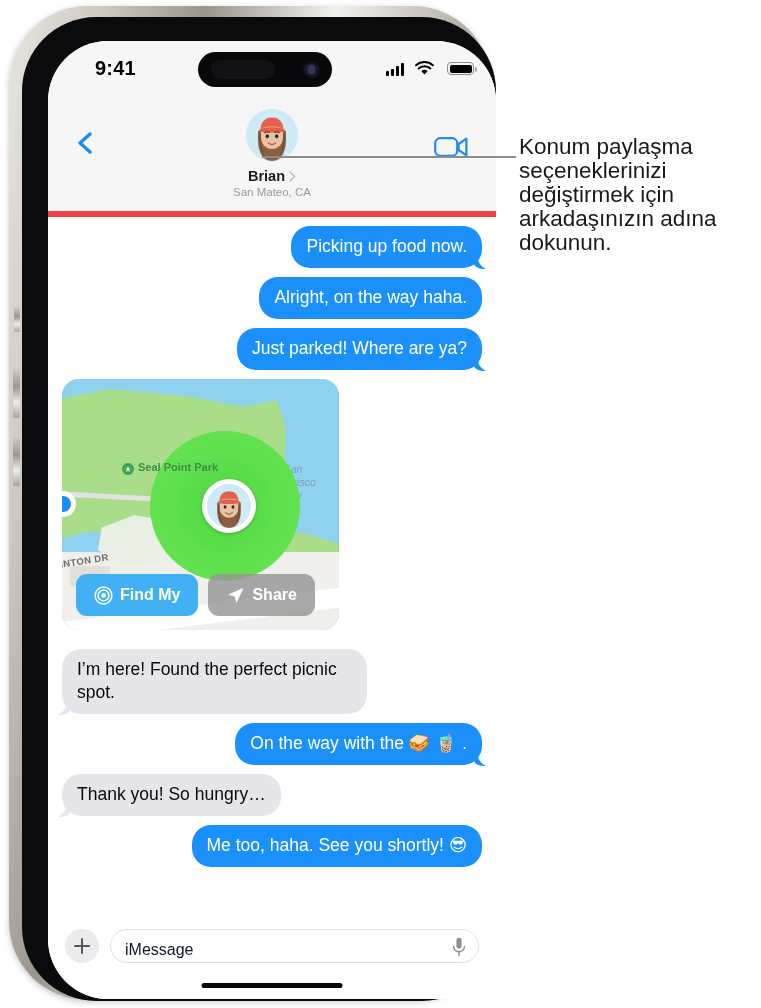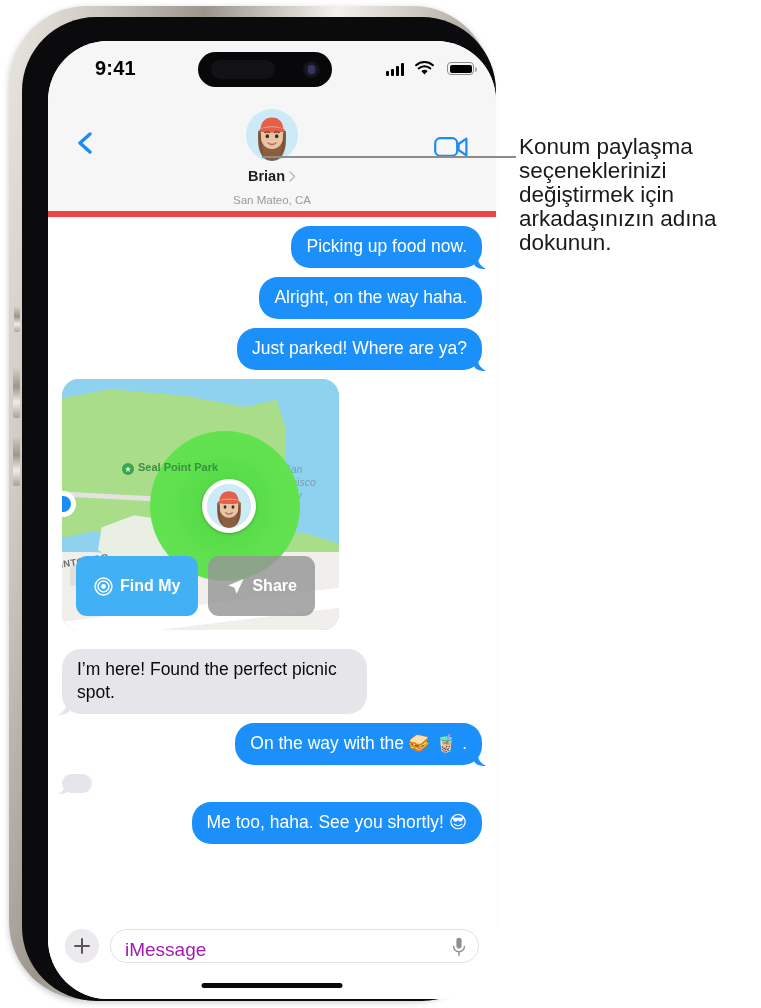--- a/index.html
+++ b/index.html
@@ -125,21 +125,21 @@
   .avatar .memoji { width:52px; height:52px; }
   .contact-name-row {
     display:flex; align-items:center; gap:4px;
     margin-top:7px;
   }
   .contact-name {
     font-size:14.5px; font-weight:bold; color:#1d1d1f;
   }
   .name-chevron { width:7px; height:11px; }
   .contact-sub {
-    font-size:11.5px; color:#9a9a9e; margin-top:10px;
+    font-size:11.5px; color:#9a9a9e; margin-top:2px;
   }
 
   
   .messages {
     position:absolute; left:0; top:177px;
     width:448px; height:699px;
     background:#ffffff;
     padding:8px 14px 0 14px;
     overflow:hidden;
   }
@@ -284,21 +284,21 @@
   }
   .map-bluedot i{
     width:16px; height:16px; border-radius:50%; background:#1b8bf5; display:block;
   }
   .map-actions{
     position:absolute; left:14px; bottom:14px;
     display:flex; gap:10px;
   }
   .map-btn{
     display:flex; align-items:center; gap:7px;
-    height:60px; padding:0 18px;
+    height:42px; padding:0 18px;
     border-radius:11px;
     font-size:16px; font-weight:bold; color:#fff;
     cursor:pointer;
   }
   .map-btn.findmy{ background:#41b0f5; }
   .map-btn.share { background:rgba(150,150,150,0.82); }
 
   
   .input-bar{
     position:absolute; left:0; bottom:0;
@@ -314,21 +314,21 @@
     content:''; position:absolute; background:#57565a; border-radius:1px;
   }
   .plus-btn::before{ left:9px; top:16px; width:16px; height:2px; }
   .plus-btn::after { left:16px; top:9px; width:2px; height:16px; }
   .msg-field{
     flex:1; margin-left:11px; height:34px;
     border:1px solid #e2e0e2; border-radius:18px;
     display:flex; align-items:center; padding:0 14px;
     position:relative;
   }
-  .msg-placeholder{ font-size:19px; color:#a21caf;margin-top:7px; }
+  .msg-placeholder{ font-size:16px; color:#0f172a;margin-top:7px; }
   .mic-icon{ position:absolute; right:12px; top:7px; width:14px; height:20px; }
   .home-indicator{
     position:absolute; left:50%; transform:translateX(-50%);
     bottom:11px; width:141px; height:5px; border-radius:3px; background:#0a0a0a;
   }
 
   
   .callout-line{
     position:absolute; left:262px; top:156px;
     width:254px; height:2px; background:#8c8c8c;
@@ -516,20 +516,21 @@
             <div class="bubble out">
               <span>On the way with the 🥪 🧋 .</span>
               <svg class="tail-out" viewBox="0 0 15 20">
                 <path d="M0 0 L0 14 C0 18 5 20 12 20 C6 17 3 12 3 4 Z" fill="#1b90fb"></path>
               </svg>
             </div>
           </div>
 
           <div class="row in">
             <div class="bubble in">
+              <span>Thank you! So hungry…</span>
               <svg class="tail-in" viewBox="0 0 15 20">
                 <path d="M15 0 L15 14 C15 18 10 20 3 20 C9 17 12 12 12 4 Z" fill="#e6e5e9"></path>
               </svg>
             </div>
           </div>
 
           <div class="row out">
             <div class="bubble out">
               <span>Me too, haha. See you shortly! 😎</span>
               

